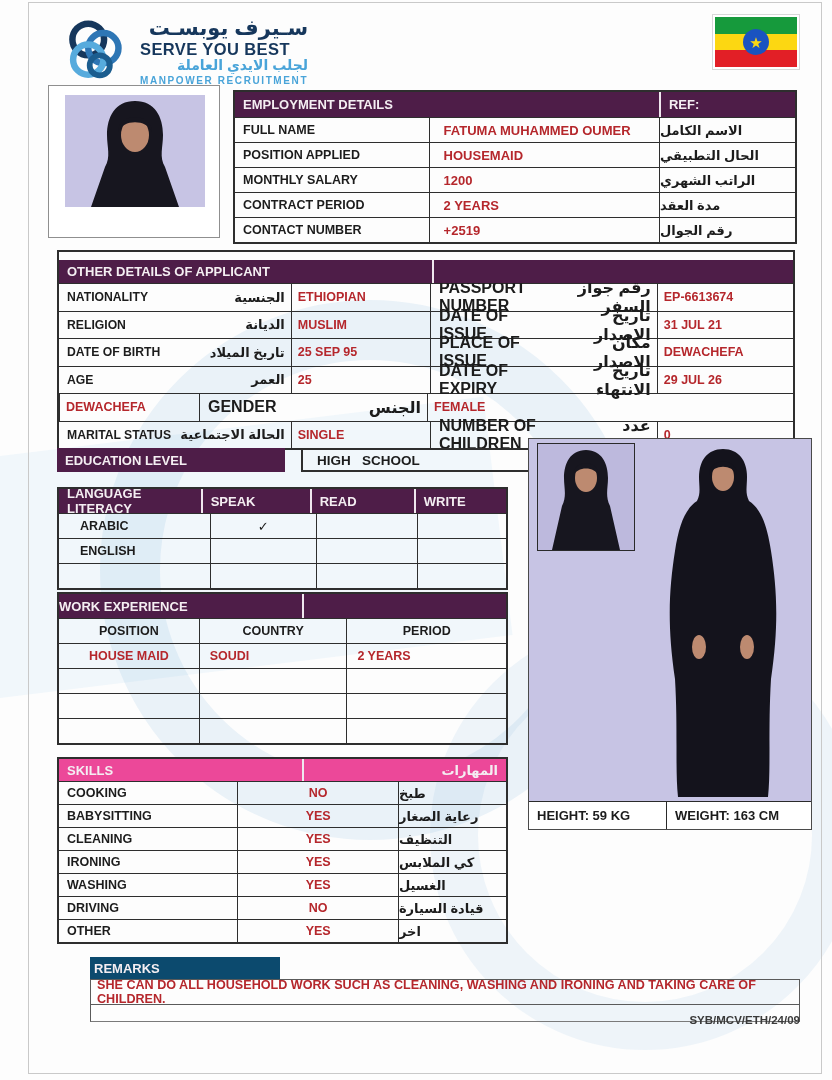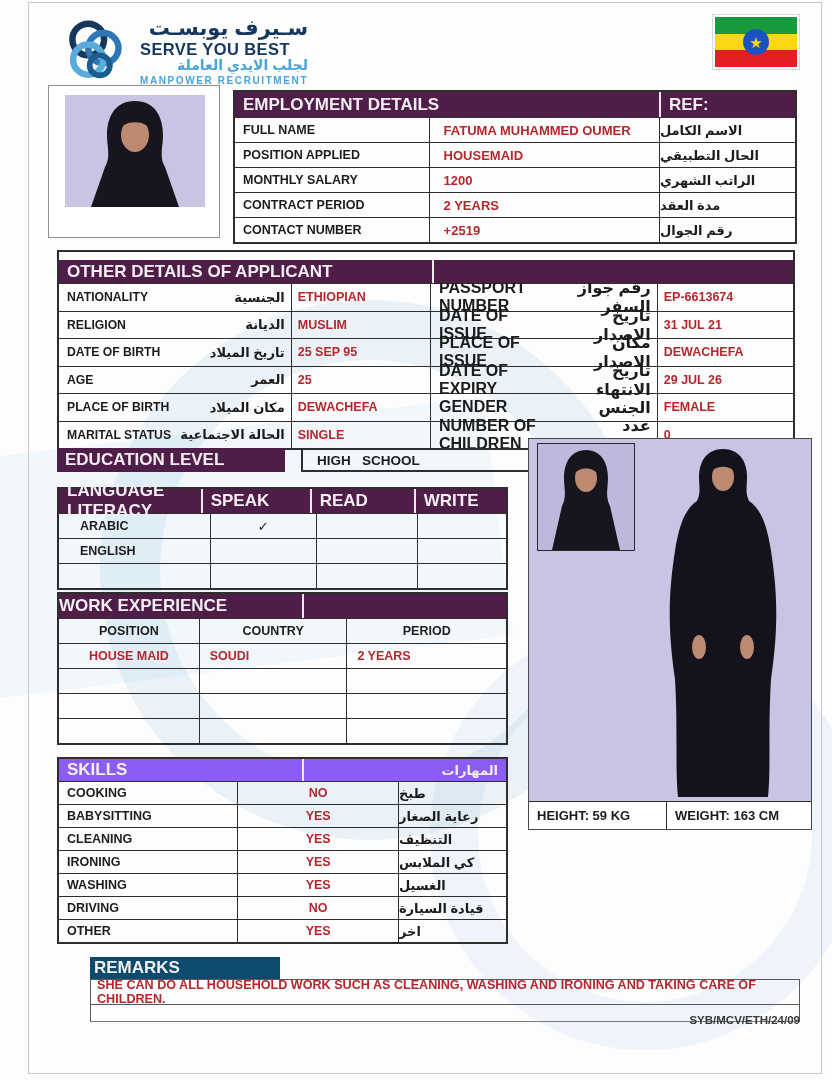--- a/index.html
+++ b/index.html
@@ -46,21 +46,21 @@
   .flag-emblem { position: absolute; left: 50%; top: 50%; transform: translate(-50%,-50%);
     width: 26px; height: 26px; border-radius: 50%; background: #1a53c0;
     display: flex; align-items: center; justify-content: center;
     color: #fcd712; font-size: 15px; line-height: 1; }
 
   
   .portrait-box { left: 48px; top: 85px; width: 172px; height: 153px; background: #fff; border: 1px solid #8f8f8f; }
   .portrait-photo { position: absolute; left: 16px; top: 9px; width: 140px; height: 112px; background: #c7c4e4; overflow: hidden; }
 
   
-  .bar-text { color: #f4eef2; font-weight: bold; font-size: 17px; }
+  .bar-text { color: #f4eef2; font-weight: bold; font-size: 13px; }
 
   
   .emp { left: 233px; top: 90px; width: 564px; border: 2px solid #2e2e2e; background: transparent; }
   .emp-row { display: flex; height: 25px; border-top: 1px solid #2e2e2e; }
   .emp-row:first-child { border-top: none; }
   .emp-head { background: #4e1d48; height: 25px; }
   .emp-c1 { width: 195px; display: flex; align-items: center; padding-left: 8px;
             font-weight: bold; font-size: 12.5px; }
   .emp-c2 { width: 232px; display: flex; align-items: center; padding-left: 14px;
             border-left: 1px solid #2e2e2e; font-weight: bold; font-size: 13px; color: #b5272c; }
@@ -107,21 +107,21 @@
   .work-row > div { display: flex; align-items: center; border-left: 1px solid #2e2e2e; font-weight: bold; font-size: 12.5px; }
   .work-row > div:first-child { border-left: none; }
   .wc1 { width: 141px; justify-content: center; }
   .wc2 { width: 149px; padding-left: 10px; }
   .wc3 { width: 161px; padding-left: 10px; }
   .work-cols > div { justify-content: center !important; padding-left: 0 !important; }
   .work-data { color: #b5272c; }
 
   
   .skills { left: 57px; top: 757px; width: 451px; border: 2px solid #2e2e2e; }
-  .skills-head { height: 22px; background: #8b5cf6; position: relative; display: flex; align-items: center; justify-content: space-between; padding: 0 8px; }
+  .skills-head { height: 22px; background: #ec4899; position: relative; display: flex; align-items: center; justify-content: space-between; padding: 0 8px; }
   .skills-head .divider { position: absolute; left: 243px; top: 0; width: 2px; height: 100%; background: #efe7ee; }
   .skills-head .ar { direction: rtl; font-size: 13px; }
   .skill-row { display: flex; height: 23px; border-top: 1px solid #2e2e2e; }
   .skill-row > div { display: flex; align-items: center; font-weight: bold; }
   .sc1 { width: 180px; padding-left: 8px; font-size: 12.5px; }
   .sc2 { width: 162px; justify-content: center; border-left: 1px solid #2e2e2e; color: #b5272c; font-size: 12.5px; }
   .sc3 { width: 109px; justify-content: flex-end; padding-right: 8px; border-left: 1px solid #2e2e2e; font-size: 13px; direction: rtl; }
 
   
   .photo-panel { left: 528px; top: 438px; width: 284px; border: 1px solid #4a4a4a; background: #ec4899; }
@@ -275,24 +275,20 @@
         <span class="ar" dir="rtl">العمر</span>
       </div>
     <div class="oc oc-val">25</div>
     <div class="oc oc-lbl2">
         <span class="en">DATE OF EXPIRY</span>
         <span class="ar" dir="rtl">تاريخ الانتهاء</span>
       </div>
     <div class="oc oc-val2">29 JUL 26</div>
   </div>
   <div class="other-row">
-    <div class="oc oc-lbl">
-        <span class="en">PLACE OF BIRTH</span>
-        <span class="ar" dir="rtl">مكان الميلاد</span>
-      </div>
     <div class="oc oc-val">DEWACHEFA</div>
     <div class="oc oc-lbl2">
         <span class="en">GENDER</span>
         <span class="ar" dir="rtl">الجنس</span>
       </div>
     <div class="oc oc-val2">FEMALE</div>
   </div>
   <div class="other-row">
     <div class="oc oc-lbl">
         <span class="en">MARITAL STATUS</span>

